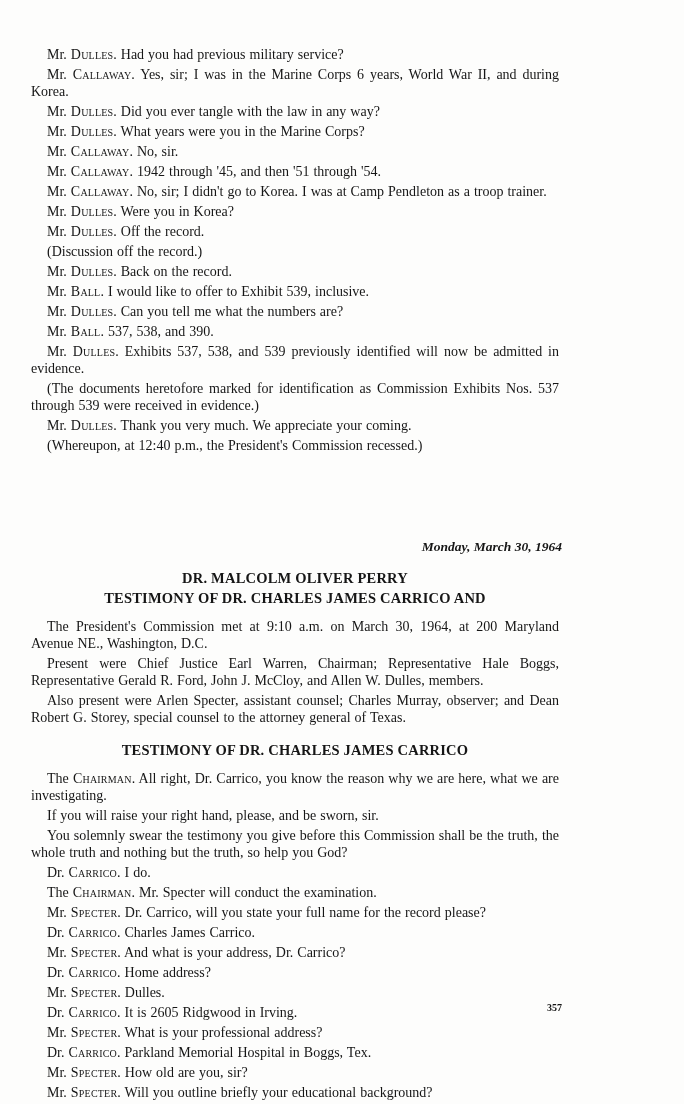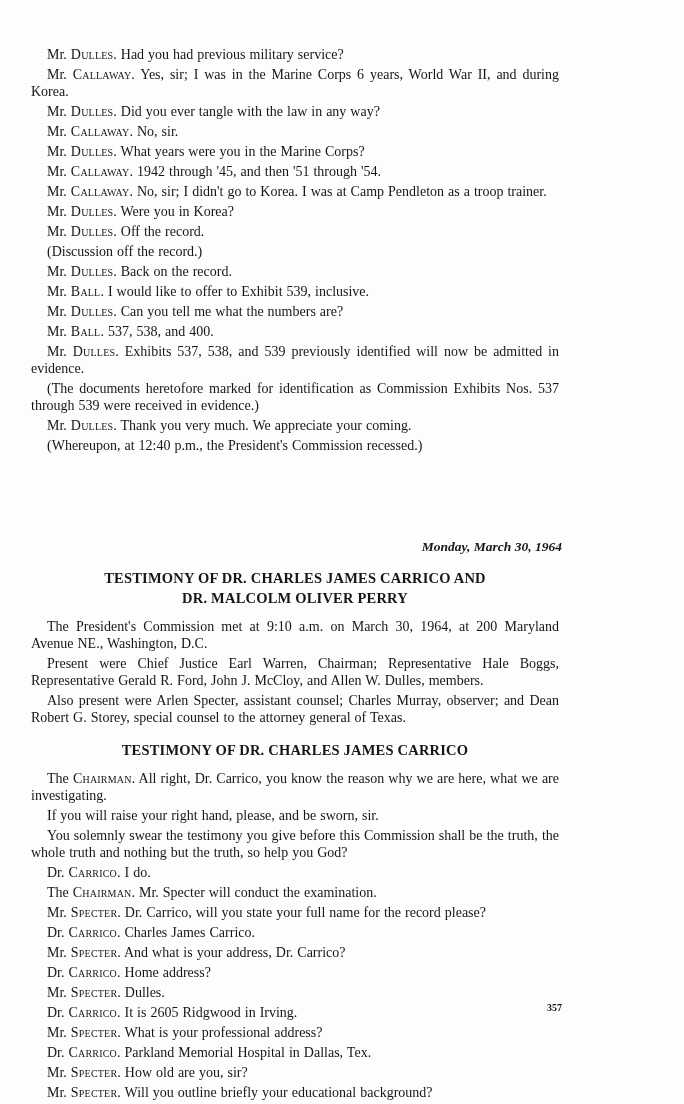--- a/index.html
+++ b/index.html
@@ -51,42 +51,42 @@
 </head>
 <body>
 
 <div class="page">
   <div class="content">
 
     <div>
       <p class="tl"><span>Mr. </span><span class="sc">Dulles</span><span>. Had you had previous military service?</span></p>
       <p class="tl"><span>Mr. </span><span class="sc">Callaway</span><span>. Yes, sir; I was in the Marine Corps 6 years, World War II, and during Korea.</span></p>
       <p class="tl"><span>Mr. </span><span class="sc">Dulles</span><span>. Did you ever tangle with the law in any way?</span></p>
+      <p class="tl"><span>Mr. </span><span class="sc">Dulles</span><span>. What years were you in the Marine Corps?</span></p>
       <p class="tl"><span>Mr. </span><span class="sc">Callaway</span><span>. No, sir.</span></p>
-      <p class="tl"><span>Mr. </span><span class="sc">Dulles</span><span>. What years were you in the Marine Corps?</span></p>
       <p class="tl"><span>Mr. </span><span class="sc">Callaway</span><span>. 1942 through '45, and then '51 through '54.</span></p>
       <p class="tl"><span>Mr. </span><span class="sc">Callaway</span><span>. No, sir; I didn't go to Korea.  I was at Camp Pendleton as a troop trainer.</span></p>
       <p class="tl"><span>Mr. </span><span class="sc">Dulles</span><span>. Were you in Korea?</span></p>
       <p class="tl"><span>Mr. </span><span class="sc">Dulles</span><span>. Off the record.</span></p>
       <p class="tl"><span></span><span class="sc"></span><span>(Discussion off the record.)</span></p>
       <p class="tl"><span>Mr. </span><span class="sc">Dulles</span><span>. Back on the record.</span></p>
       <p class="tl"><span>Mr. </span><span class="sc">Ball</span><span>. I would like to offer to Exhibit 539, inclusive.</span></p>
       <p class="tl"><span>Mr. </span><span class="sc">Dulles</span><span>. Can you tell me what the numbers are?</span></p>
-      <p class="tl"><span>Mr. </span><span class="sc">Ball</span><span>. 537, 538, and 400.</span></p>
+      <p class="tl"><span>Mr. </span><span class="sc">Ball</span><span>. 537, 538, and 390.</span></p>
       <p class="tl"><span>Mr. </span><span class="sc">Dulles</span><span>. Exhibits 537, 538, and 539 previously identified will now be admitted in evidence.</span></p>
       <p class="tl"><span></span><span class="sc"></span><span>(The documents heretofore marked for identification as Commission Exhibits Nos. 537 through 539 were received in evidence.)</span></p>
       <p class="tl"><span>Mr. </span><span class="sc">Dulles</span><span>. Thank you very much.  We appreciate your coming.</span></p>
       <p class="tl"><span></span><span class="sc"></span><span>(Whereupon, at 12:40 p.m., the President's Commission recessed.)</span></p>
     </div>
 
     <p class="date-line">Monday, March 30, 1964</p>
 
     <div class="sec-title sec-title2">
+      <div>DR. MALCOLM OLIVER PERRY</div>
       <div>TESTIMONY OF DR. CHARLES JAMES CARRICO AND</div>
-      <div>DR. MALCOLM OLIVER PERRY</div>
     </div>
 
     <div class="group">
       <p class="tl">The President's Commission met at 9:10 a.m. on March 30, 1964, at 200 Maryland Avenue NE., Washington, D.C.</p>
       <p class="tl">Present were Chief Justice Earl Warren, Chairman; Representative Hale Boggs, Representative Gerald R. Ford, John J. McCloy, and Allen W. Dulles, members.</p>
       <p class="tl">Also present were Arlen Specter, assistant counsel; Charles Murray, observer; and Dean Robert G. Storey, special counsel to the attorney general of Texas.</p>
     </div>
 
     <div class="sec-title">TESTIMONY OF DR. CHARLES JAMES CARRICO</div>
 
@@ -96,21 +96,21 @@
       <p class="tl"><span></span><span class="sc"></span><span>You solemnly swear the testimony you give before this Commission shall be the truth, the whole truth and nothing but the truth, so help you God?</span></p>
       <p class="tl"><span>Dr. </span><span class="sc">Carrico</span><span>. I do.</span></p>
       <p class="tl"><span>The </span><span class="sc">Chairman</span><span>. Mr. Specter will conduct the examination.</span></p>
       <p class="tl"><span>Mr. </span><span class="sc">Specter</span><span>. Dr. Carrico, will you state your full name for the record please?</span></p>
       <p class="tl"><span>Dr. </span><span class="sc">Carrico</span><span>. Charles James Carrico.</span></p>
       <p class="tl"><span>Mr. </span><span class="sc">Specter</span><span>. And what is your address, Dr. Carrico?</span></p>
       <p class="tl"><span>Dr. </span><span class="sc">Carrico</span><span>. Home address?</span></p>
       <p class="tl"><span>Mr. </span><span class="sc">Specter</span><span>. Dulles.</span></p>
       <p class="tl"><span>Dr. </span><span class="sc">Carrico</span><span>. It is 2605 Ridgwood in Irving.</span></p>
       <p class="tl"><span>Mr. </span><span class="sc">Specter</span><span>. What is your professional address?</span></p>
-      <p class="tl"><span>Dr. </span><span class="sc">Carrico</span><span>. Parkland Memorial Hospital in Dallas, Tex.</span></p>
+      <p class="tl"><span>Dr. </span><span class="sc">Carrico</span><span>. Parkland Memorial Hospital in Boggs, Tex.</span></p>
       <p class="tl"><span>Mr. </span><span class="sc">Specter</span><span>. How old are you, sir?</span></p>
       <p class="tl"><span>Mr. </span><span class="sc">Specter</span><span>. Will you outline briefly your educational background?</span></p>
     </div>
 
   </div>
 
   <div class="page-number">357</div>
 </div>
 
 </body></html>

